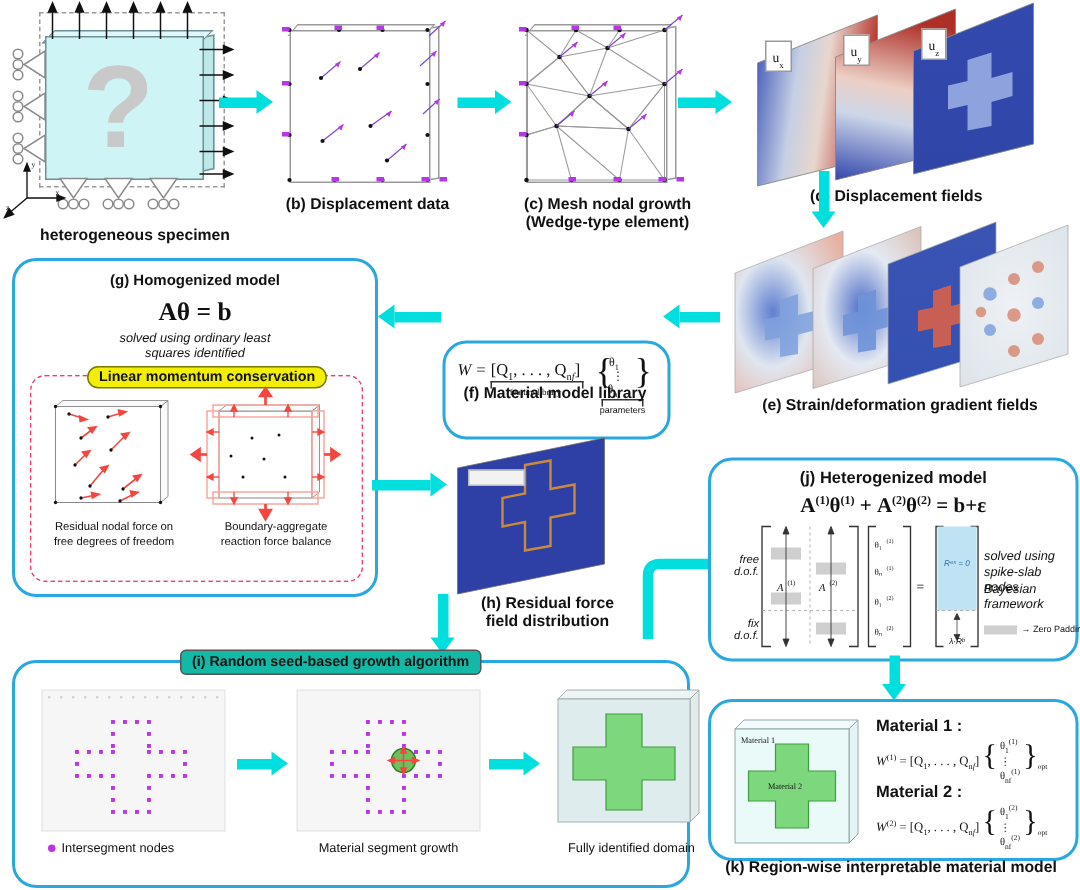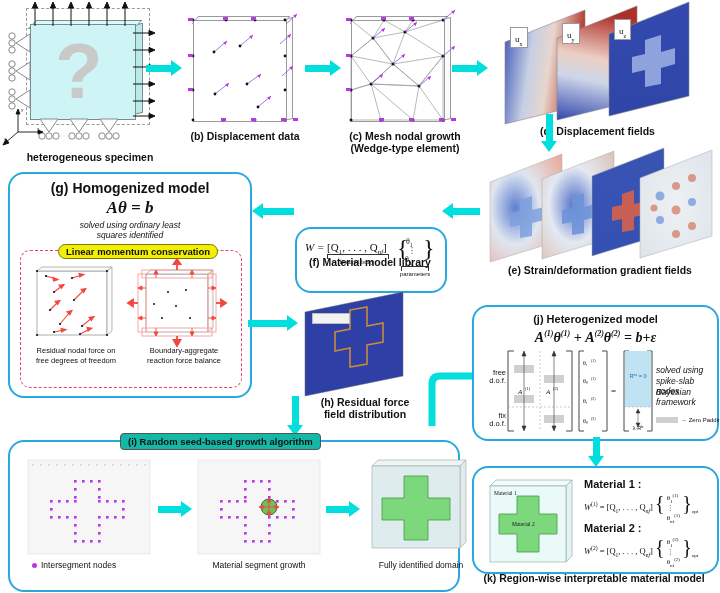--- a/index.html
+++ b/index.html
@@ -2,21 +2,21 @@
 <html><head>
 <meta charset="utf-8">
 <style>
   html,body{margin:0;padding:0;background:#fff;}
   body{width:720px;height:593px;position:relative;overflow:hidden;
        font-family:"Liberation Sans", sans-serif;color:#111;}
   .abs{position:absolute;}
   .cap{font-weight:bold;font-size:10.5px;line-height:12px;text-align:center;color:#111;}
   .ital{font-style:italic;}
   .serif{font-family:"Liberation Serif", serif;}
-  .mathbf{font-family:"Liberation Serif", serif;font-weight:bold;font-style:italic;}
+  .mathbf{font-family:"Liberation Serif", serif;font-weight:bold;}
   
   .arrow-r,.arrow-l,.arrow-d,.arrow-u{position:absolute;}
   .arrow-r .shaft,.arrow-l .shaft{height:7px;background:#00DEDE;position:absolute;top:50%;margin-top:-3.5px;}
   .arrow-d .shaft,.arrow-u .shaft{width:7px;background:#00DEDE;position:absolute;left:50%;margin-left:-3.5px;}
   .arrow-r .head{position:absolute;top:50%;right:0;margin-top:-8px;width:0;height:0;
      border-top:8px solid transparent;border-bottom:8px solid transparent;border-left:11px solid #00DEDE;}
   .arrow-l .head{position:absolute;top:50%;left:0;margin-top:-8px;width:0;height:0;
      border-top:8px solid transparent;border-bottom:8px solid transparent;border-right:11px solid #00DEDE;}
   .arrow-d .head{position:absolute;left:50%;bottom:0;margin-left:-8px;width:0;height:0;
      border-left:8px solid transparent;border-right:8px solid transparent;border-top:11px solid #00DEDE;}
@@ -25,21 +25,21 @@
   
   .dashbox{position:absolute;border:1.6px dashed #EE3D6E;border-radius:10px;}
   .badge{position:absolute;background:#F2EE06;border:1.4px solid #7a7a00;border-radius:9px;
          font-size:9.5px;font-weight:bold;padding:1px 7px;white-space:nowrap;color:#111;}
   .wbox{position:absolute;border:1.6px solid #555;background:#14b8a6;border-radius:4px;
         font-size:9.5px;font-weight:bold;padding:2px 7px;white-space:nowrap;}
   
   .spec-face{position:absolute;background:#CFF4F6;border:1.3px solid #6f8f93;}
   .qmark{position:absolute;font-size:78px;color:#C9C9C9;font-weight:bold;font-family:"Liberation Sans",sans-serif;}
   svg{display:block;overflow:visible;}
-  .lbl{position:absolute;font-size:7.5px;}
+  .lbl{position:absolute;font-size:7.5px;font-style:italic;}
 </style>
 </head>
 <body>
 
 <div class="abs" style="left:0;top:0;width:180px;height:160px;">
 
   <div class="abs" style="left:26px;top:8px;width:122px;height:115px;border:1px dashed #9a9a9a;"></div>
 
   <div class="spec-face" style="left:132px;top:24px;width:9px;height:88px;background:#BEE7EA;transform:skewY(-12deg);"></div>
   <div class="spec-face" style="left:32px;top:20px;width:104px;height:7px;background:#DFF8FA;transform:skewX(-45deg);"></div>
@@ -398,21 +398,21 @@
   </div>
 </div>
 <div class="cap abs" style="left:290px;top:256px;width:160px;">(f)  Material model library</div>
 
 <div class="arrow-l" style="left:252px;top:200px;width:42px;height:22px;">
   <div class="shaft" style="right:0;width:31px;"></div>
     <div class="head"></div>
 </div>
 
 <div class="panel" style="left:8px;top:172px;width:240px;height:222px;">
-  <div class="cap abs" style="left:0;top:8px;width:240px;font-size:14px;">(g) Homogenized model</div>
+  <div class="cap abs" style="left:0;top:8px;width:240px;font-size:10px;">(g) Homogenized model</div>
   <div class="abs mathbf" style="left:0;top:24px;width:240px;text-align:center;font-size:17px;">Aθ = b</div>
   <div class="abs ital" style="left:0;top:46px;width:240px;text-align:center;font-size:8.5px;">solved using ordinary least</div>
   <div class="abs ital" style="left:0;top:56px;width:240px;text-align:center;font-size:8.5px;">squares identified</div>
 
   <div class="dashbox" style="left:10px;top:76px;width:220px;height:136px;"></div>
   <div class="badge" style="left:48px;top:70px;">Linear momentum conservation</div>
 
   <svg class="abs" style="left:22px;top:92px;width:86px;height:76px;">
     <rect x="5" y="5" width="70" height="64" fill="#fff" stroke="#8a8a8a" stroke-width="0.7"></rect>
     <polygon points="75,5 80,1 80,65 75,69" fill="#fafafa" stroke="#8a8a8a" stroke-width="0.6"></polygon>

